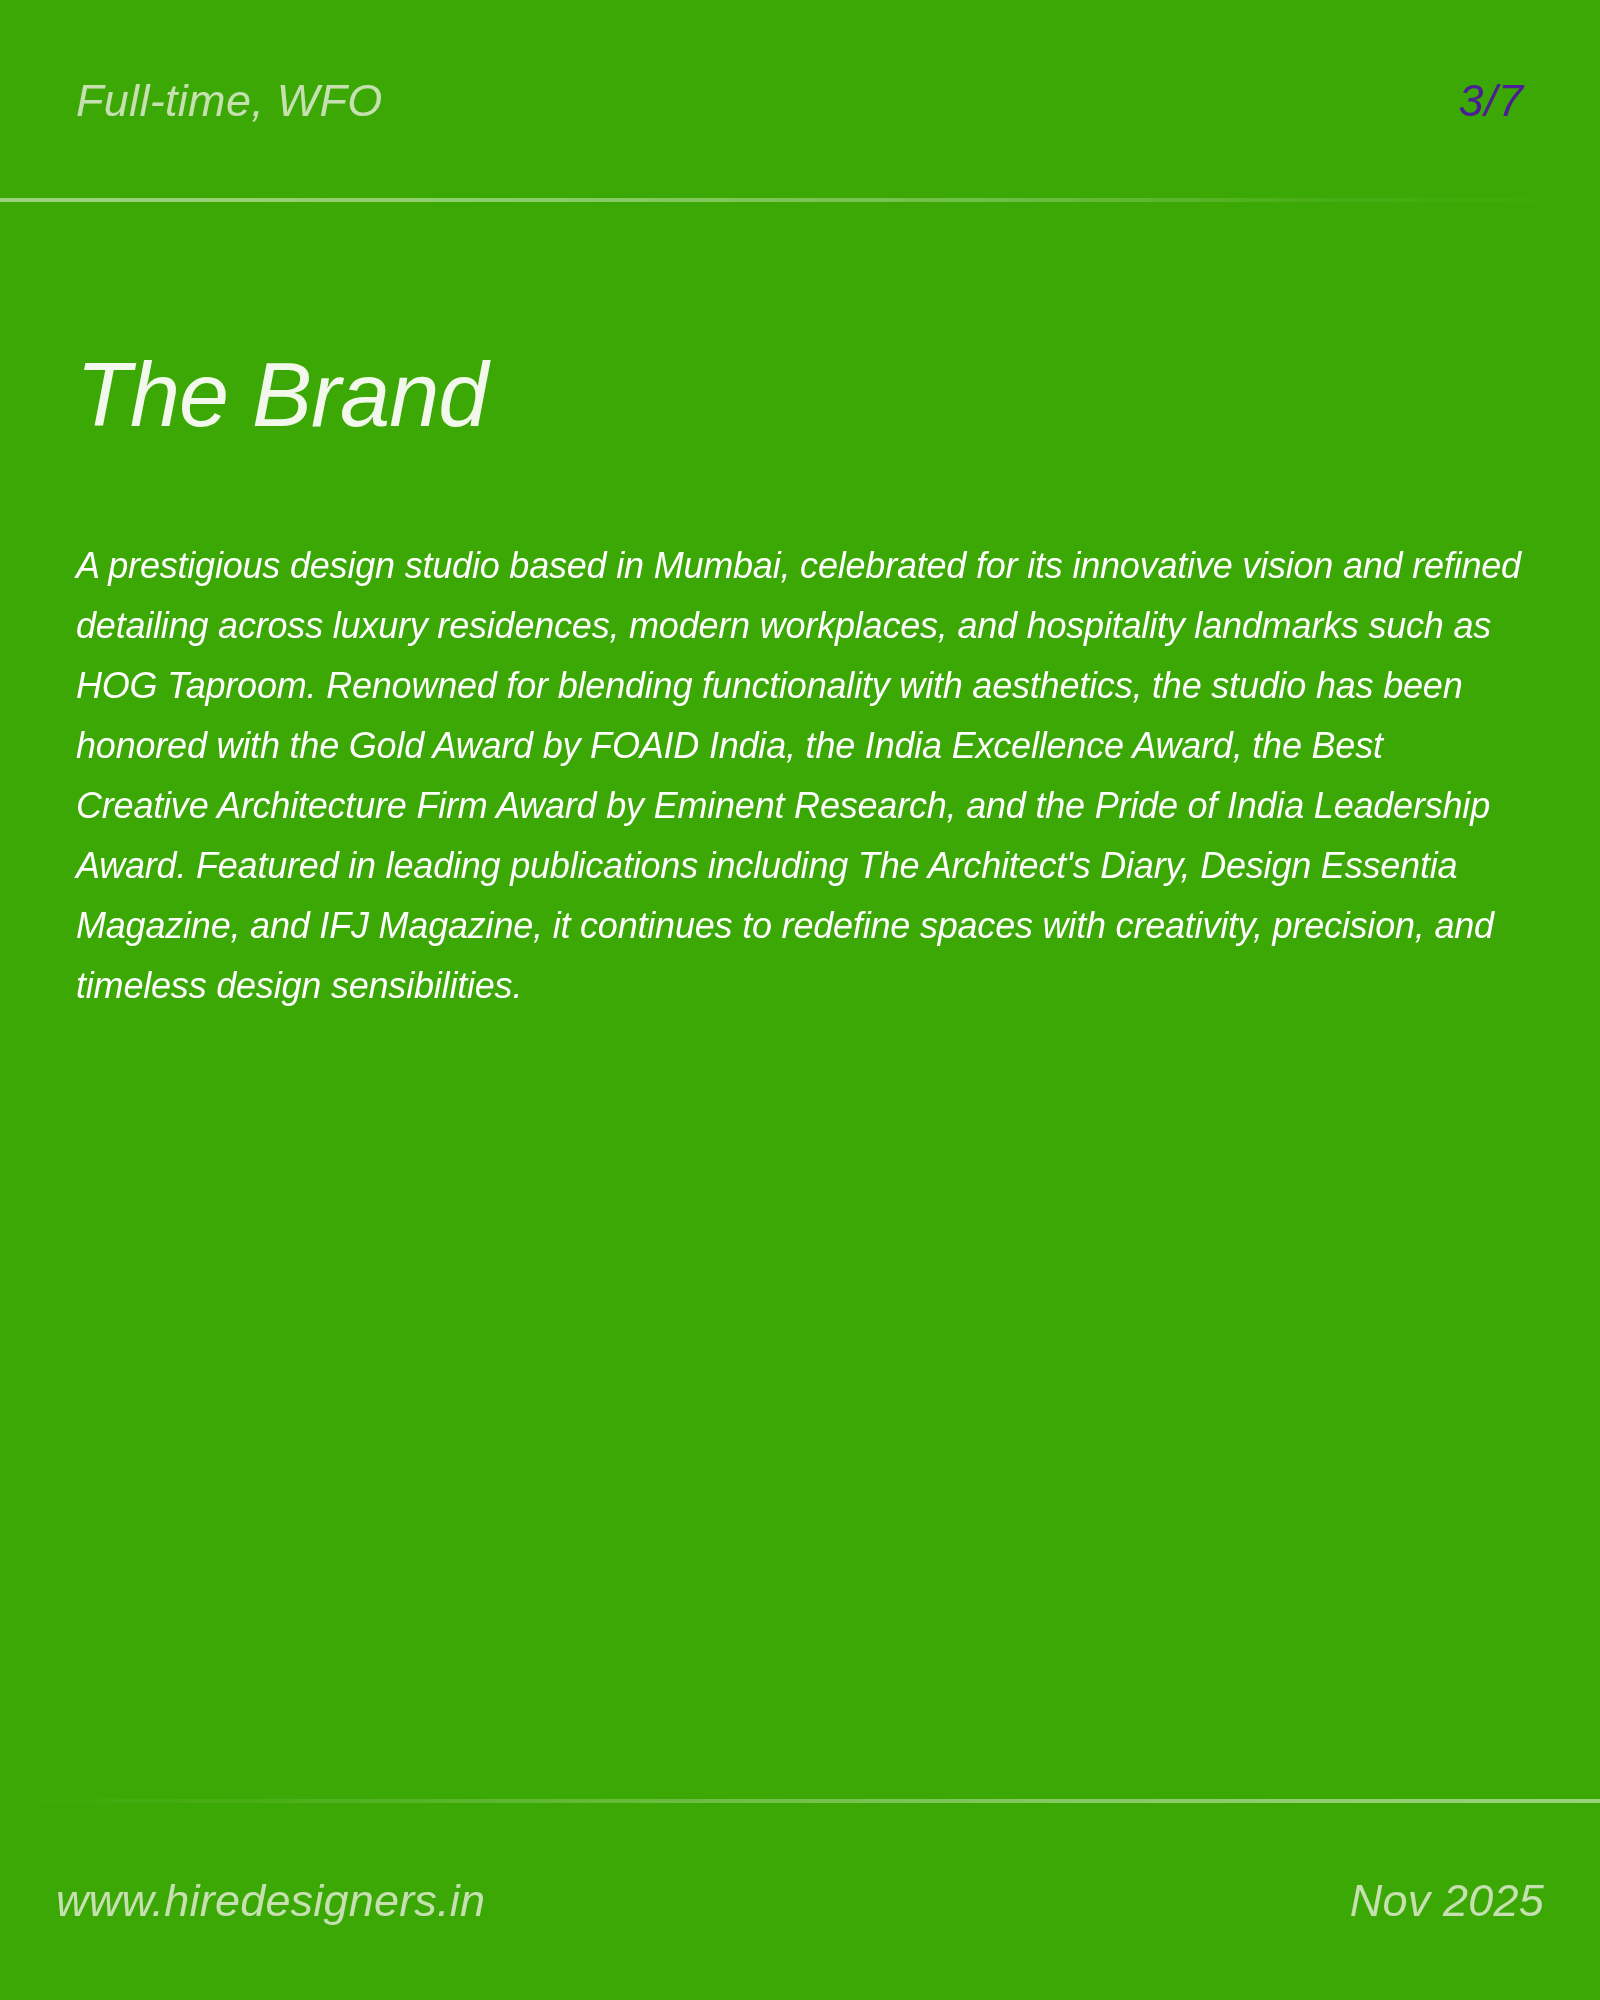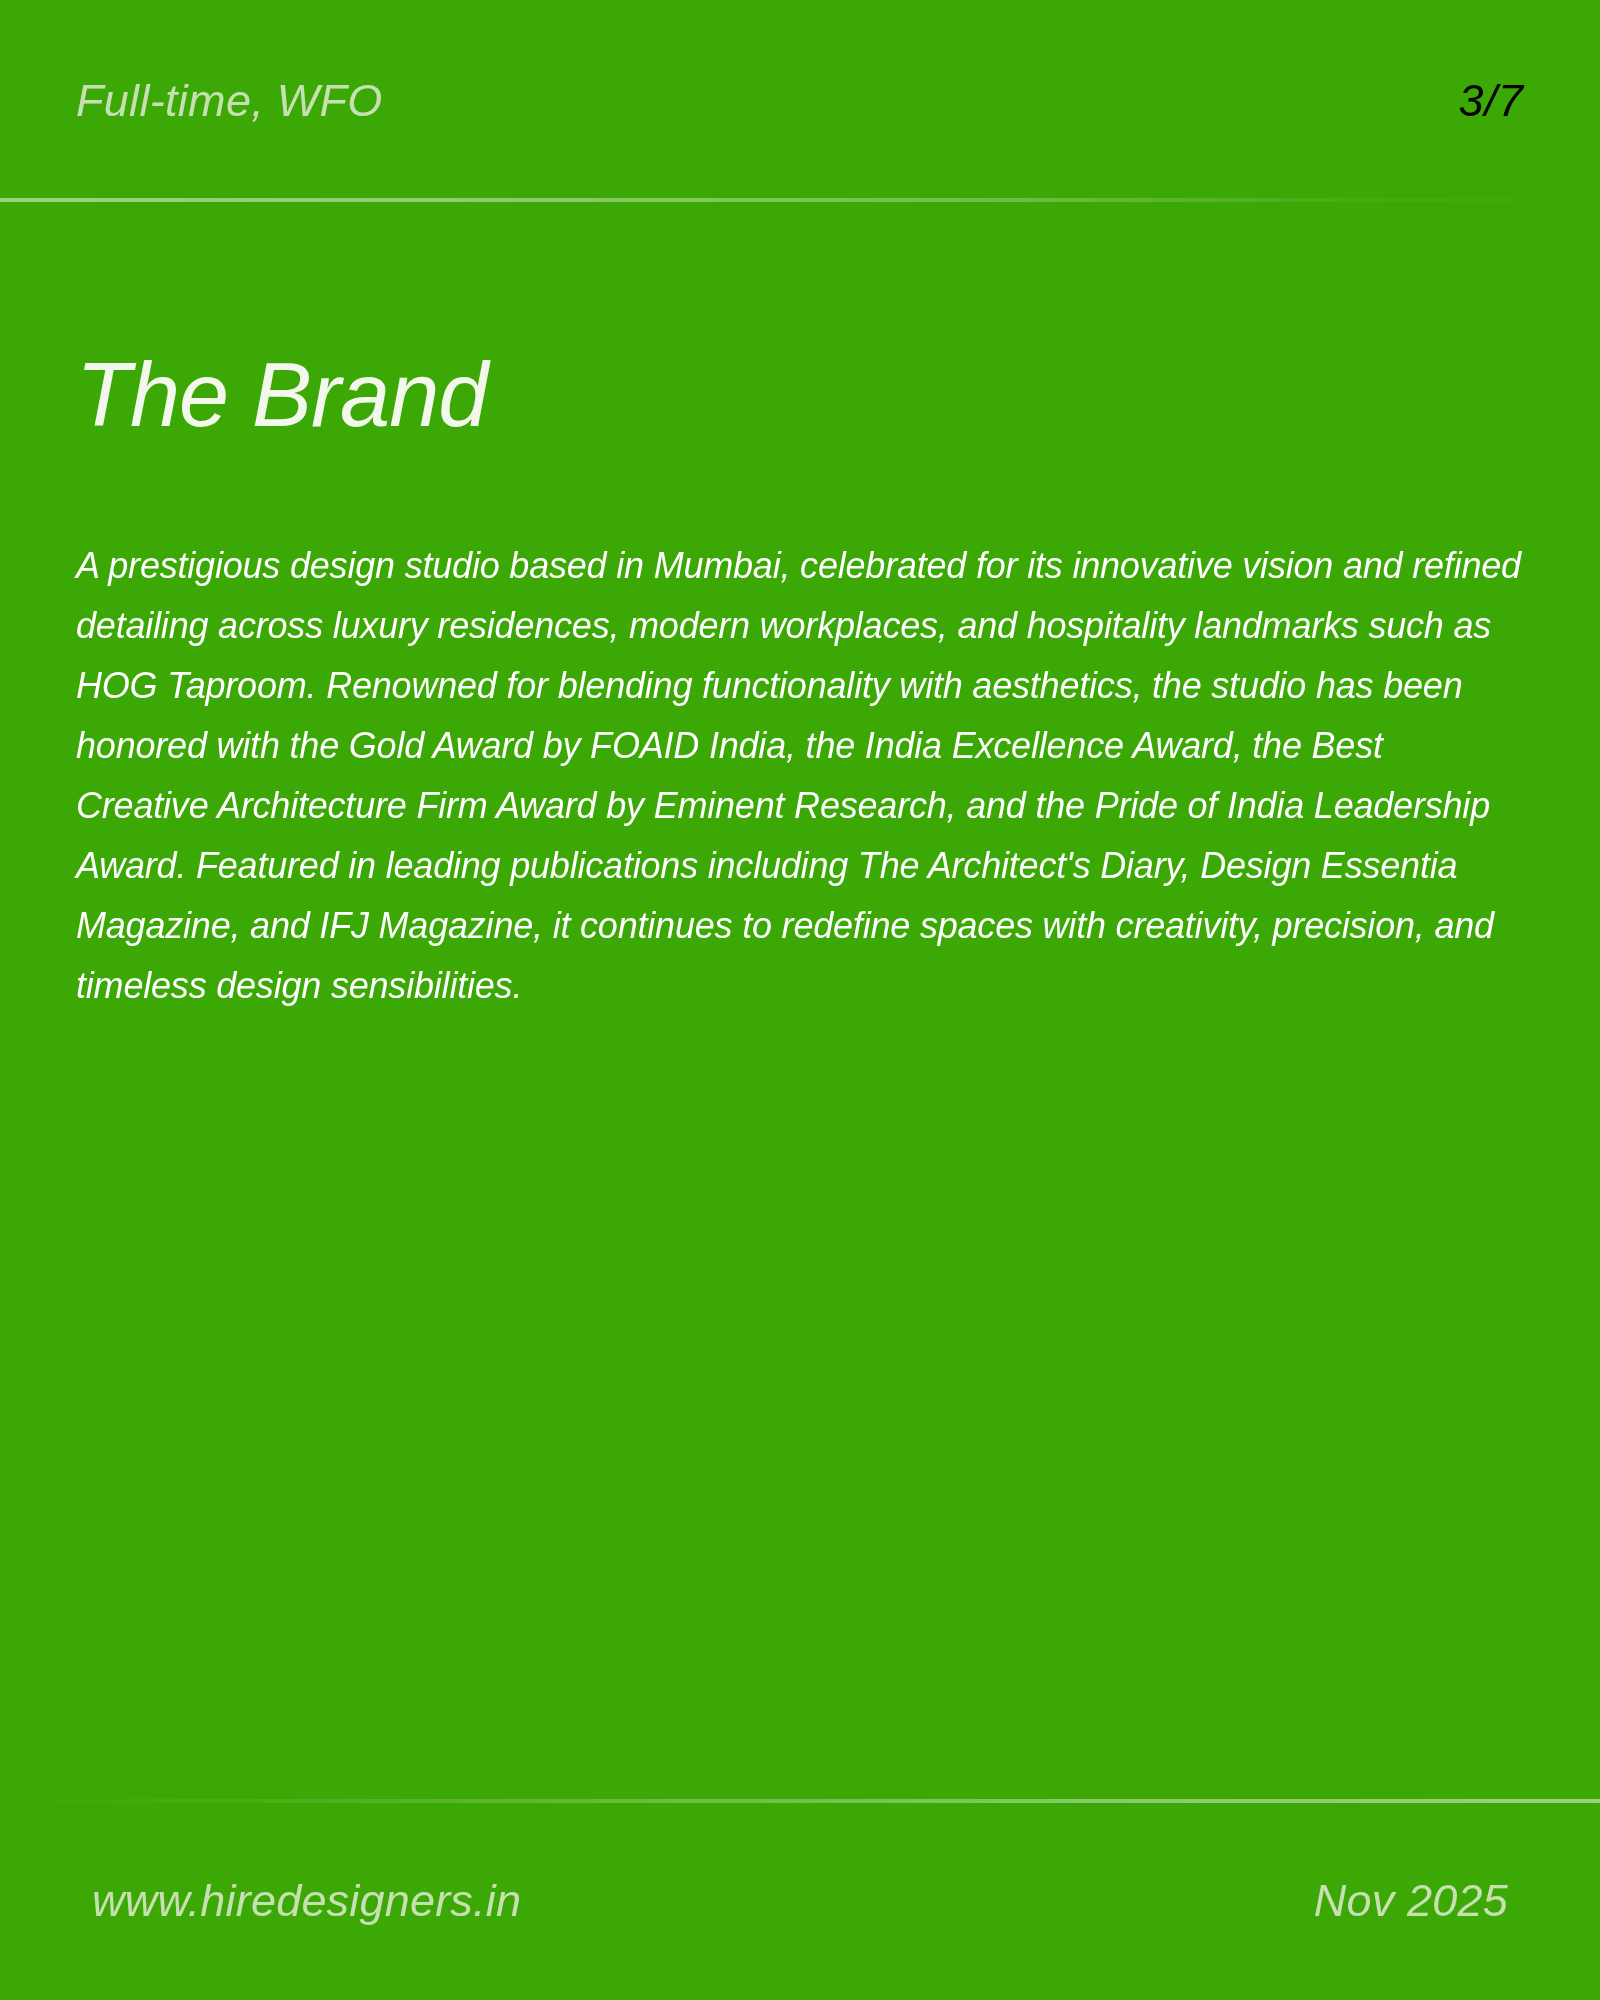--- a/index.html
+++ b/index.html
@@ -124,41 +124,41 @@
   
   .footer {
     position: absolute;
     top: 1800px;
     left: 0;
     width: 1600px;
     height: 200px;
     display: flex;
     align-items: center;
     justify-content: space-between;
-    padding: 0 92px;
+    padding: 0 56px;
   }
 
   .footer-left,
   .footer-right {
     color: #c7e0b2;
     font-size: 45px;
     font-weight: 400;
     letter-spacing: 0.2px;
     line-height: 1;
     white-space: nowrap;
   }
 </style>
 </head>
 <body style="background: rgb(59, 168, 5);">
 
 <div class="card" style="background: rgb(59, 168, 5); font-style: italic;">
 
   <div class="header">
     <span class="header-left" style="color: rgb(199, 224, 178);">Full-time, WFO</span>
-    <span class="header-right" style="color: #000000;">3/7</span>
+    <span class="header-right" style="color: #4c1d95;">3/7</span>
   </div>
 
   <div class="divider divider-top"></div>
 
   <div class="main">
     <h1 class="section-title" style="color: rgb(242, 248, 236); text-align: center;">The Brand</h1>
     <p class="body-copy" style="color: rgb(255, 255, 255);">A prestigious design studio based in Mumbai, celebrated for its innovative vision and refined detailing across luxury residences, modern workplaces, and hospitality landmarks such as HOG Taproom. Renowned for blending functionality with aesthetics, the studio has been honored with the Gold Award by FOAID India, the India Excellence Award, the Best Creative Architecture Firm Award by Eminent Research, and the Pride of India Leadership Award. Featured in leading publications including The Architect's Diary, Design Essentia Magazine, and IFJ Magazine, it continues to redefine spaces with creativity, precision, and timeless design sensibilities.</p>
   </div>
 
   <div class="divider divider-bottom"></div>

